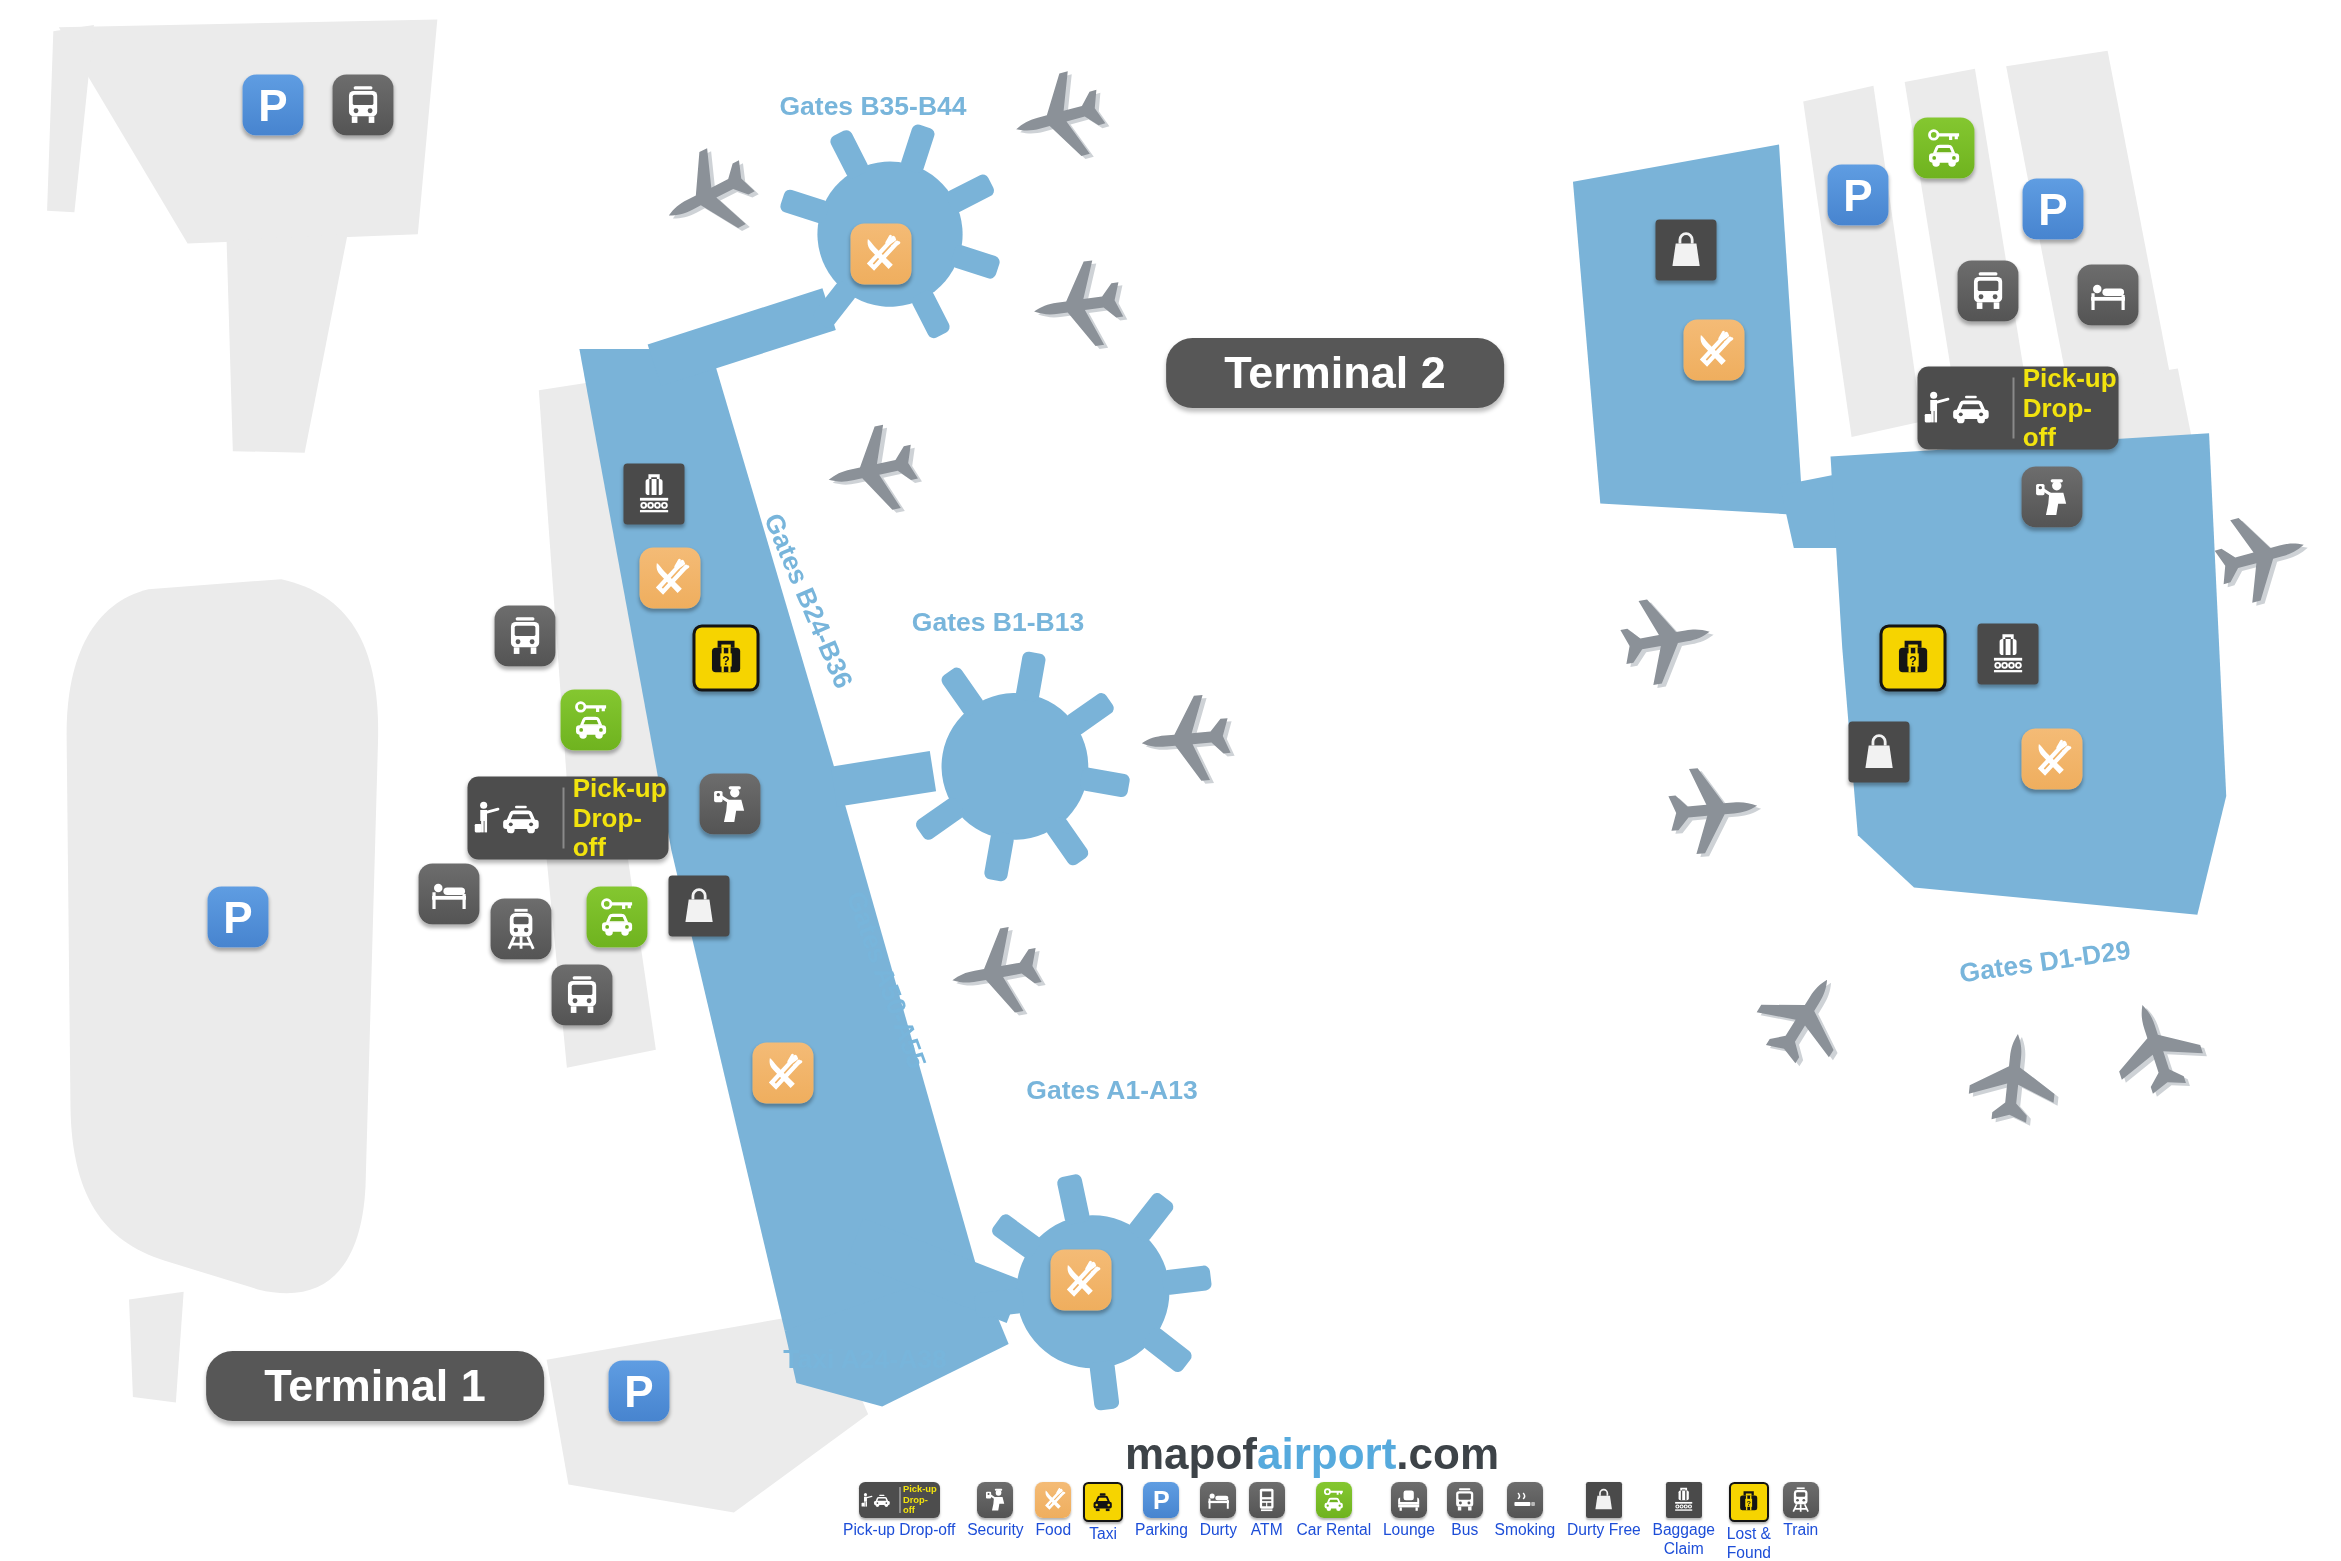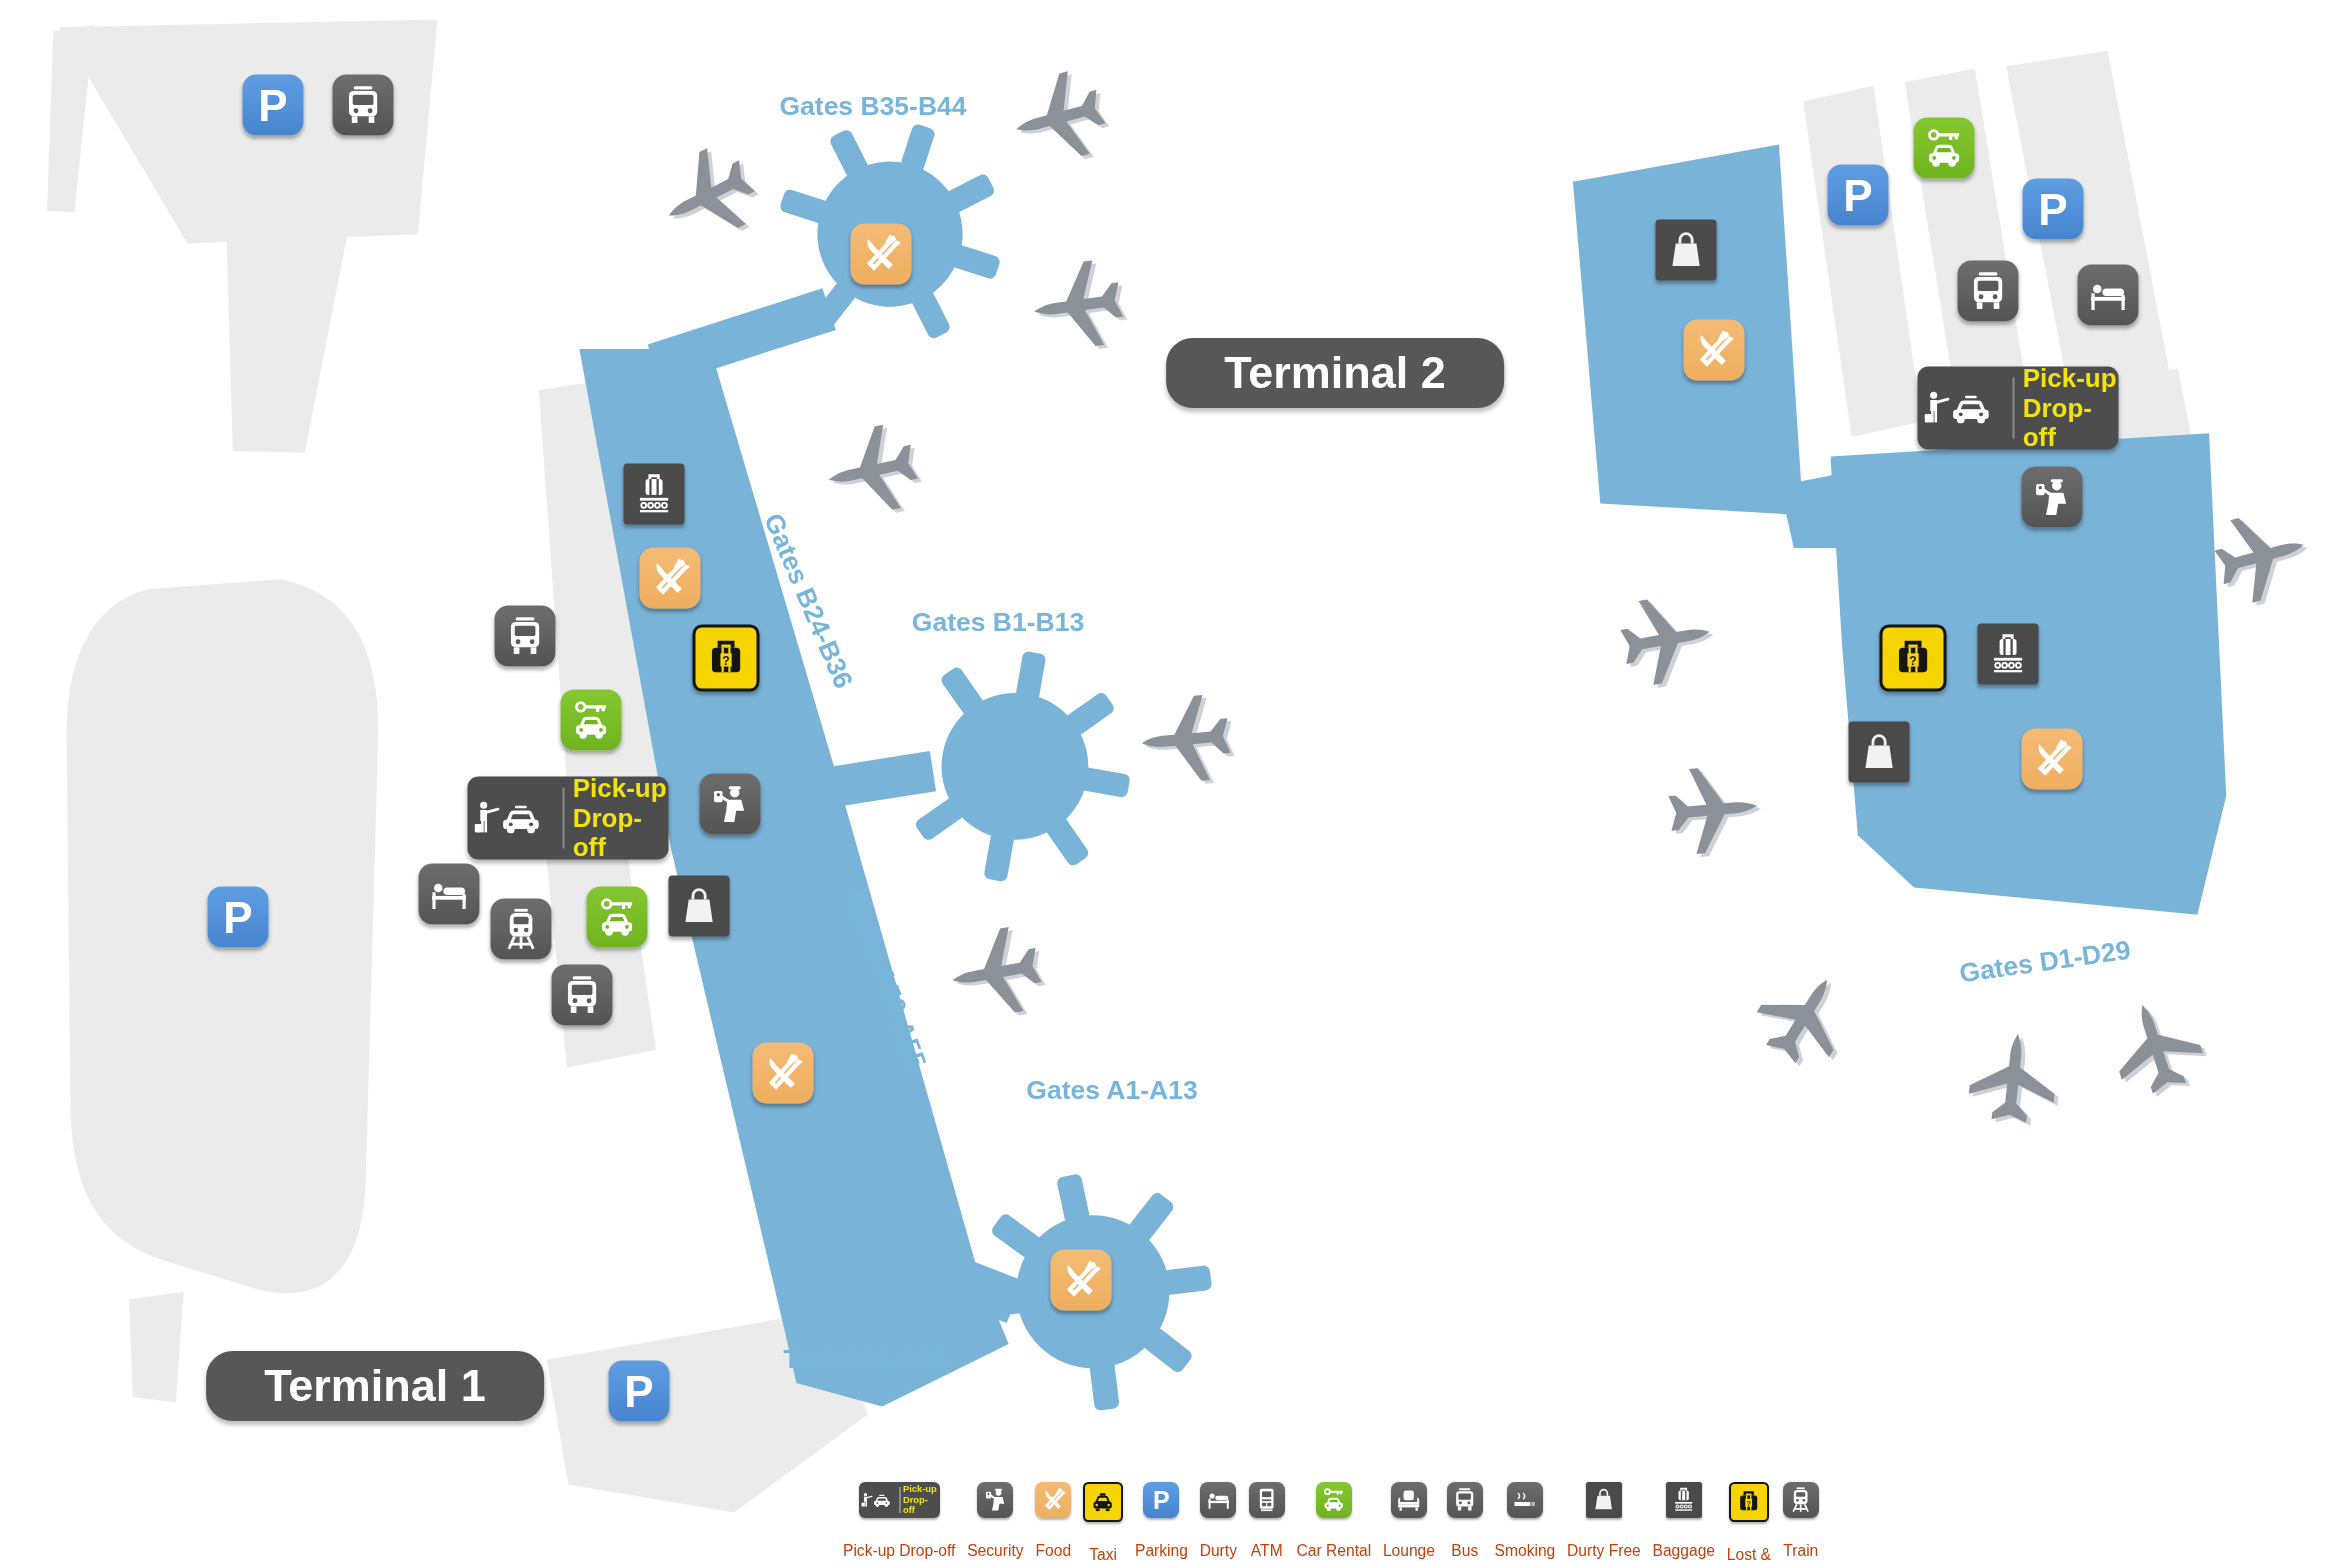--- a/index.html
+++ b/index.html
@@ -43,21 +43,21 @@
   .lg-ic{width:36px;height:36px;border-radius:7.8px;display:flex;align-items:center;
          justify-content:center;box-shadow:0 1.6px 2.3px rgba(0,0,0,.3);}
   .lg-ic svg{width:76%;height:76%;}
   .lg-ic.dark{background:linear-gradient(#6d6d6d,var(--icon_gray));--bg:#5a5a5a;}
   .lg-ic.square{background:var(--icon_square_gray);border-radius:2.3px;--bg:#4a4a4a;}
   .lg-ic.blue{background:linear-gradient(#5f9de2,var(--parking_blue));--bg:#4784cf;}
   .lg-ic.green{background:linear-gradient(#84c730,var(--rental_green));--bg:#6fb31f;}
   .lg-ic.orange{background:linear-gradient(#f4bb76,var(--food_orange));--bg:#efae5e;}
   .lg-ic.yellow{background:var(--brand_yellow);border-radius:5.5px;--bg:#f6d400;border:2.3px solid #141414;}
   .lg-ic .p-letter{font-size:25px;}
-  .lg-label{margin-top:24px;font-size:15.6px;color:#c2410c;text-align:center;white-space:pre;line-height:1.2;}
+  .lg-label{margin-top:3px;font-size:15.6px;color:#1d4ed8;text-align:center;white-space:pre;line-height:1.2;}
   .lg-pickup{width:81px;height:36px;border-radius:6.2px;background:#4d4d4d;display:flex;
              align-items:center;box-shadow:0 1.6px 2.3px rgba(0,0,0,.3);}
   .lg-pickup svg{width:36px;height:26.5px;margin-left:2.3px;}
   .lg-pickup .pb-div{width:1.6px;height:26.5px;background:#8a8a8a;margin:0 2.3px;}
   .lg-pickup .pb-txt{color:var(--pickup_text_yellow);font-weight:bold;font-size:9.4px;line-height:1.1;}
 </style>
 </head>
 <body>
 
 <svg width="0" height="0" style="position:absolute">
@@ -464,20 +464,23 @@
       <svg viewBox="0 0 57.7188 57.7188" width="45" height="45">
         <use href="#sym-bag"></use>
       </svg>
     </div>
   <div class="ic orange" style="left:2052px;top:759px">
       <svg viewBox="0 0 57.7188 57.7188" width="45" height="45">
         <use href="#sym-food"></use>
       </svg>
     </div>
 
+  <div class="footer-logo">
+    <span>mapof</span><span class="mid">airport</span><span>.com</span>
+  </div>
 
   <div id="legend">
     <div class="lg-item">
       <div class="lg-pickup">
         <svg viewBox="0 0 96 48" style="--bg:#4d4d4d">
             <use href="#sym-pickup"></use>
           </svg>
         <div class="pb-div"></div>
         <div class="pb-txt">
             <div>Pick-up</div>

